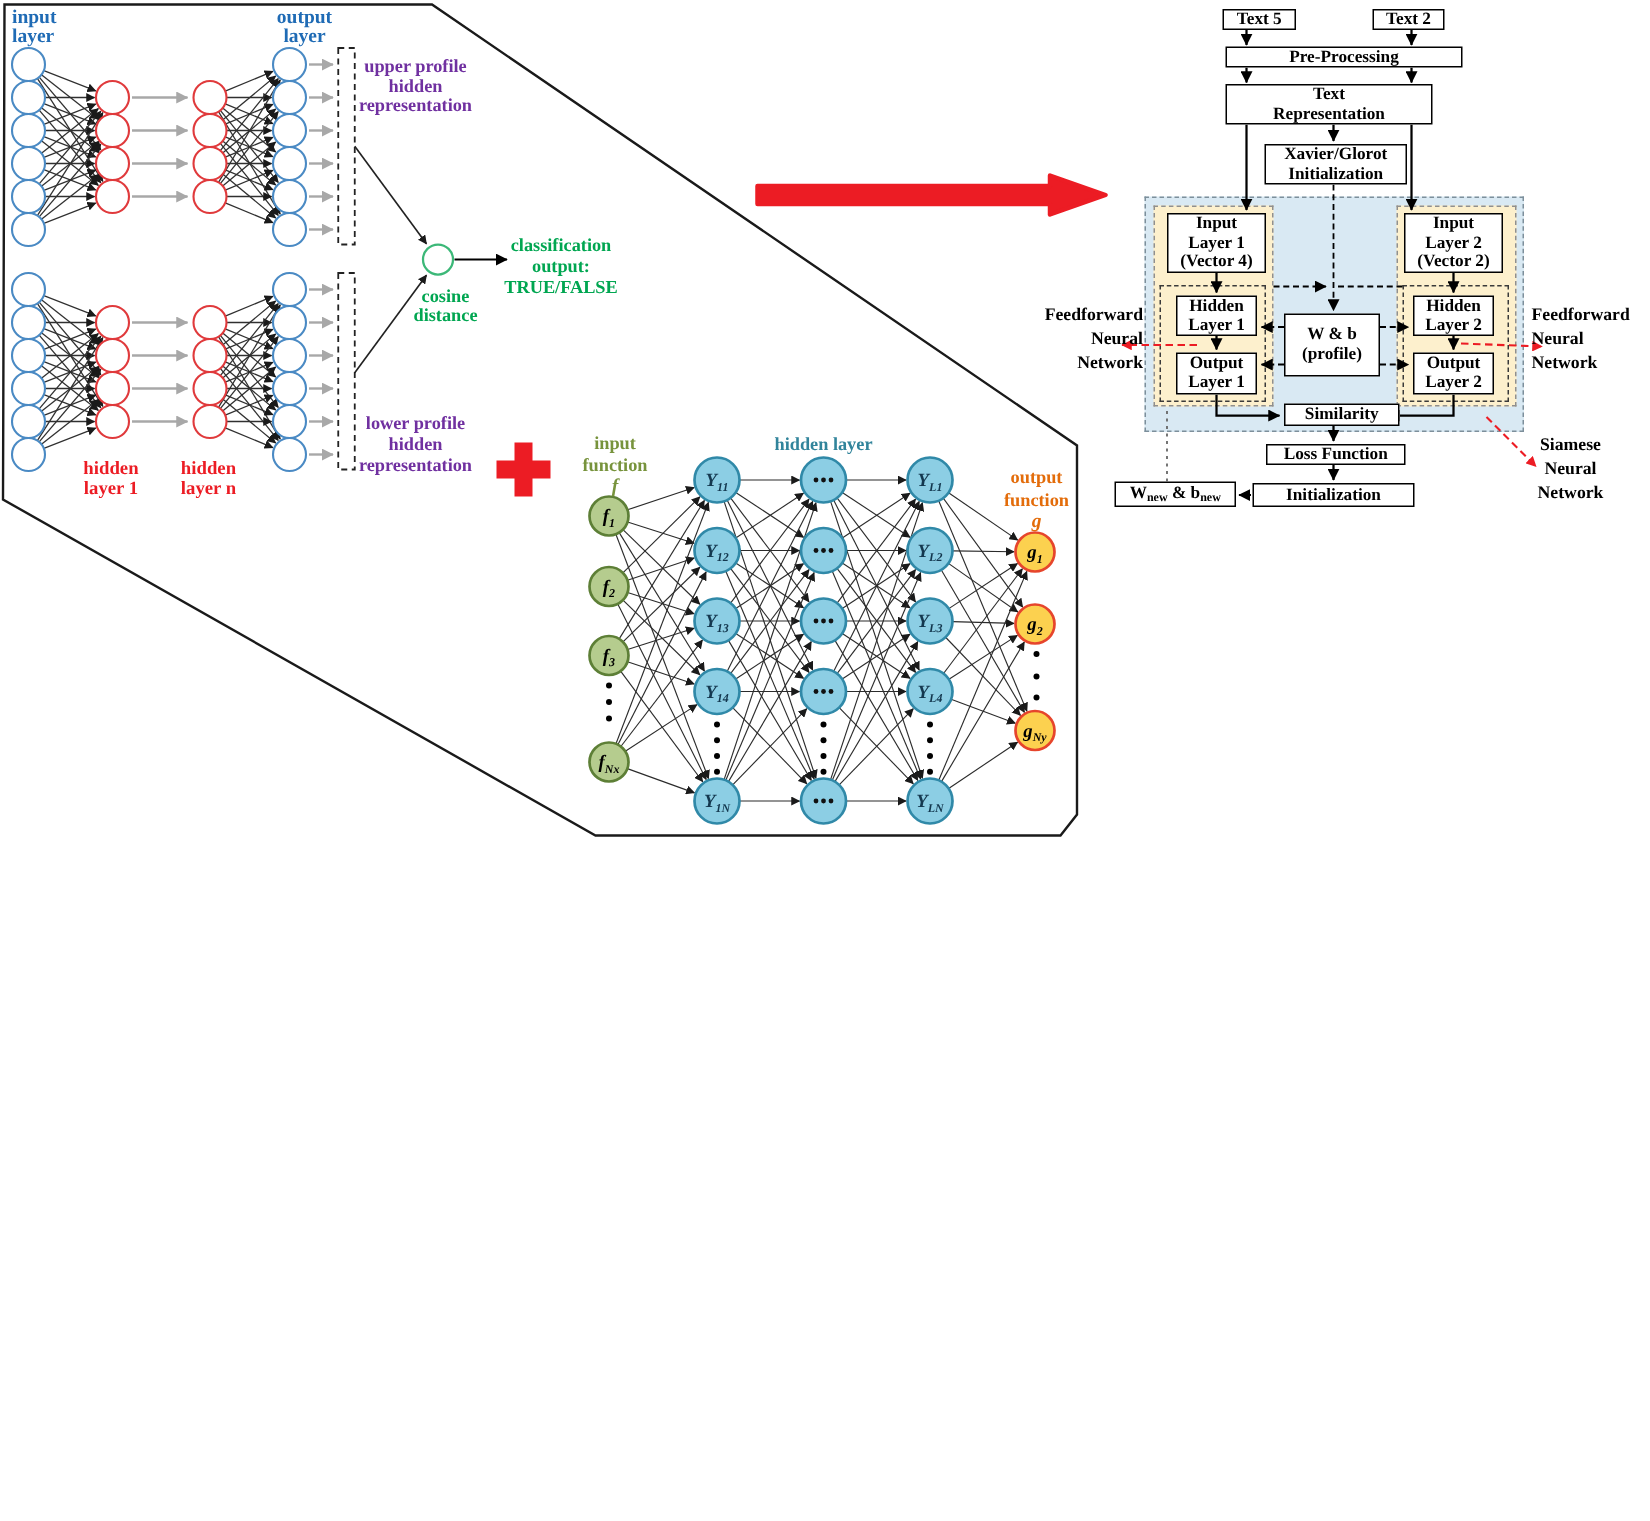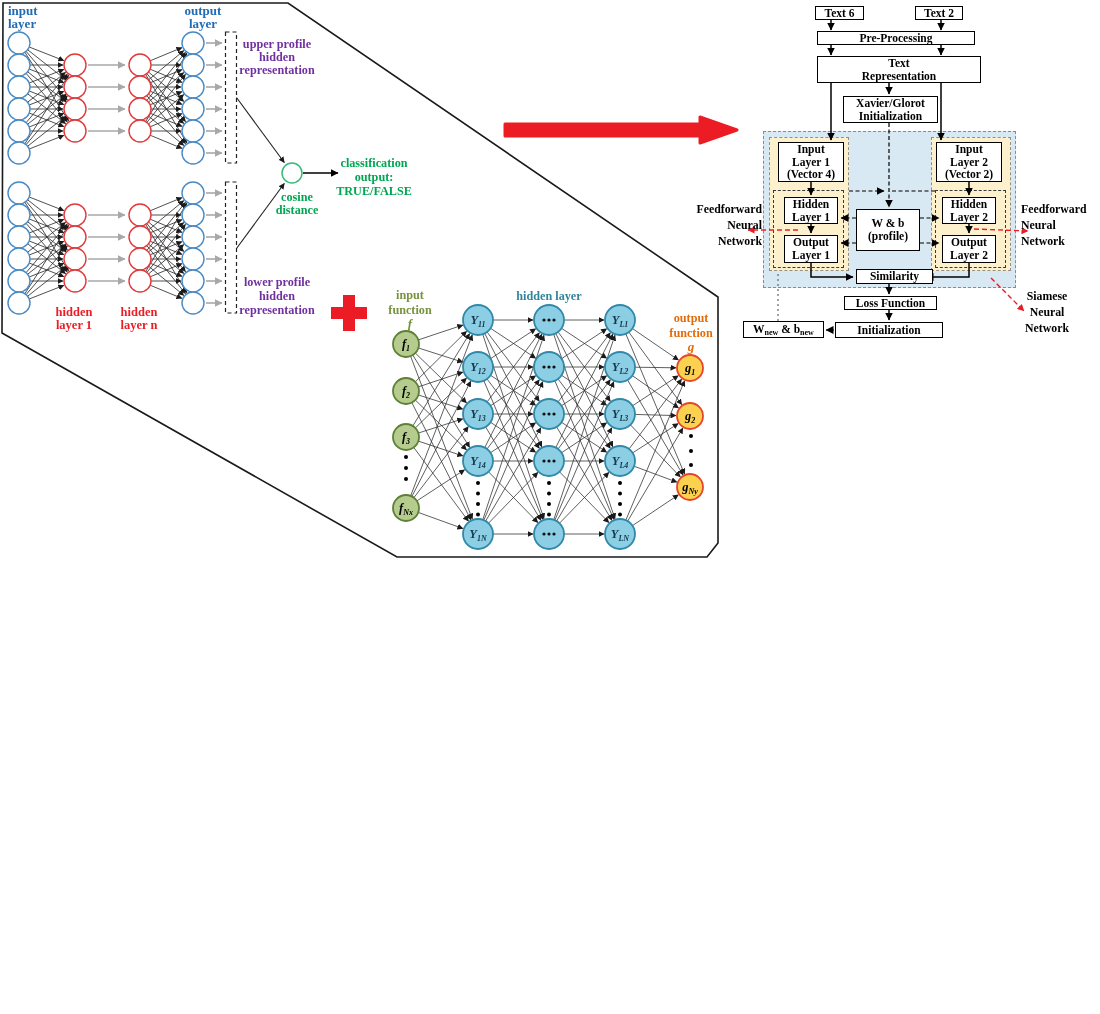--- a/index.html
+++ b/index.html
@@ -432,29 +432,29 @@
         <line x1="974" y1="229" x2="1028" y2="231" stroke="#ec1c24" stroke-width="1.4" stroke-dasharray="5 3" marker-end="url(#ar)"></line>
         <line x1="991" y1="278" x2="1024" y2="311" stroke="#ec1c24" stroke-width="1.4" stroke-dasharray="5 3" marker-end="url(#ar)"></line>
       </g>
     </svg>
 <div class="panel panel-blue" style="left: 763px; top: 131px; width: 253px; height: 157px;"></div>
     <div class="panel panel-cream" style="left: 769px; top: 137px; width: 80px; height: 134px;"></div>
     <div class="panel panel-cream" style="left: 931px; top: 137px; width: 80px; height: 134px;"></div>
     <div class="panel panel-inner" style="left: 773px; top: 190px; width: 71px; height: 78px;"></div>
     <div class="panel panel-inner" style="left: 935px; top: 190px; width: 71px; height: 78px;"></div>
     <div class="fbox" style="left: 815px; top: 6px; width: 49px; height: 14px;">
-      <div>Text 6</div>
+      <div>Text 5</div>
     </div>
     <div class="fbox" style="left: 915px; top: 6px; width: 48px; height: 14px; align-items: center;">
       <div>Text 2</div>
     </div>
     <div class="fbox" style="left: 817px; top: 31px; width: 158px; height: 14px;">
       <div>Pre-Processing</div>
     </div>
-    <div class="fbox" style="left: 817px; top: 56px; width: 164px; height: 27px;">
+    <div class="fbox" style="left: 817px; top: 56px; width: 138px; height: 27px;">
       <div>Text</div>
       <div>Representation</div>
     </div>
     <div class="fbox" style="left: 843px; top: 96px; width: 95px; height: 27px;">
       <div>Xavier/Glorot</div>
       <div>Initialization</div>
     </div>
     <div class="fbox" style="left: 778px; top: 142px; width: 66px; height: 40px;">
       <div>Input</div>
       <div>Layer 1</div>

